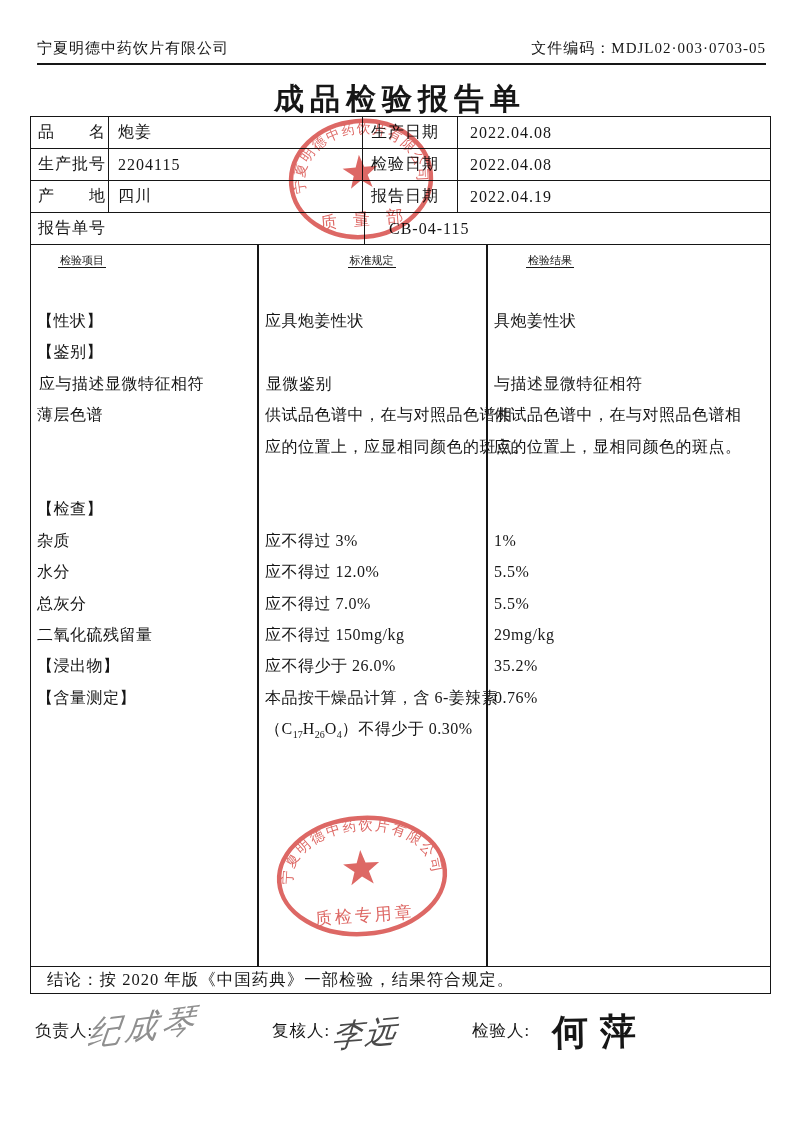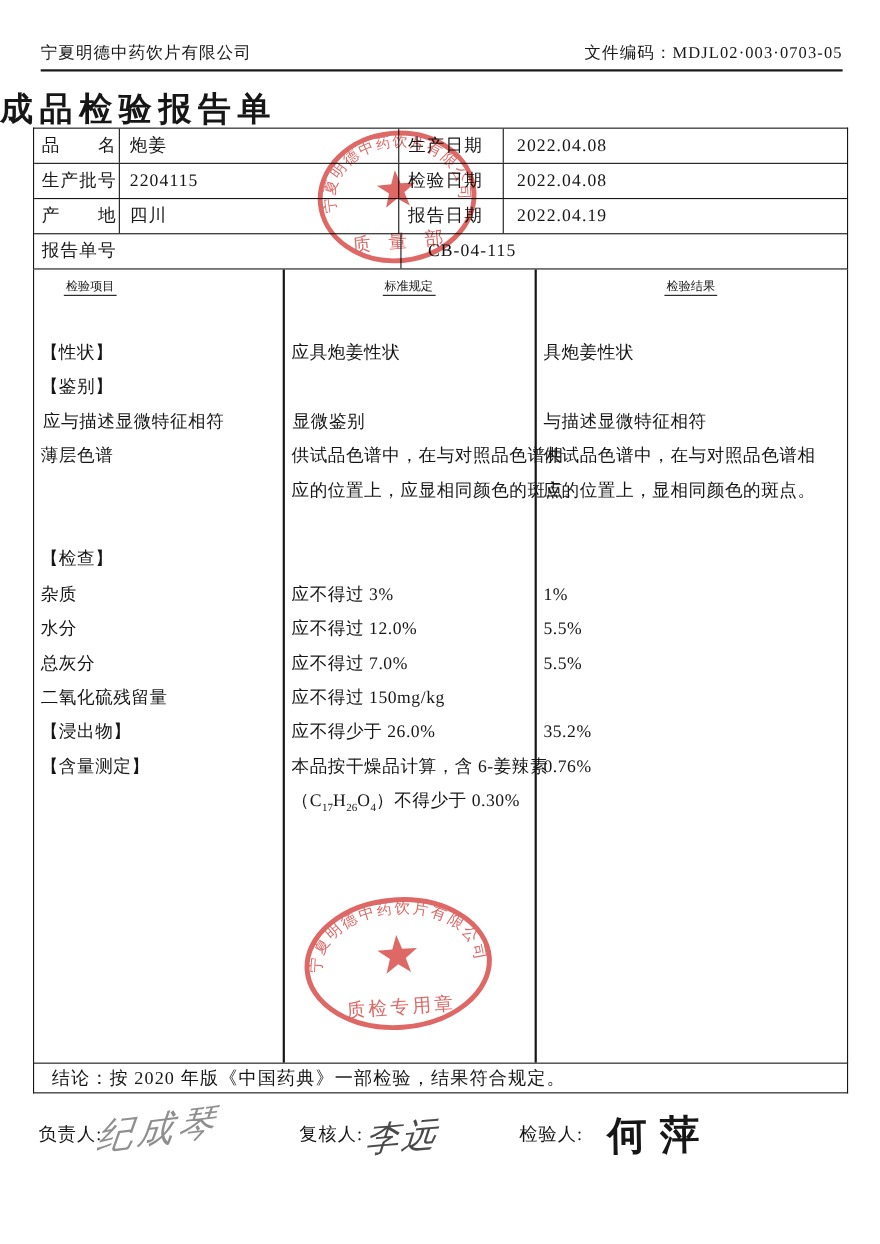--- a/index.html
+++ b/index.html
@@ -4,21 +4,21 @@
 <style>
   html,body{margin:0;padding:0;background:#ffffff;}
   .page{position:relative;width:800px;height:1131px;background:#fff;overflow:hidden;
         font-family:"Liberation Serif","DejaVu Serif",serif;color:#161616;}
 
   
   .doc-header{position:absolute;left:37px;top:39px;width:729px;display:flex;
               justify-content:space-between;align-items:flex-end;
               border-bottom:2px solid #161616;padding-bottom:5px;
               font-size:15px;letter-spacing:1px;}
-  .doc-title{position:absolute;left:0;top:79px;width:800px;text-align:left;
+  .doc-title{position:absolute;left:0;top:79px;width:800px;text-align:center;
              font-size:30px;font-weight:bold;letter-spacing:6px;}
 
   
   .sheet{position:absolute;left:30px;top:116px;width:741px;box-sizing:border-box;}
 
   .info-table{border:1.6px solid #161616;border-bottom:none;box-sizing:border-box;}
   .info-row{display:flex;height:32px;border-bottom:1.6px solid #161616;box-sizing:border-box;}
   .cell{box-sizing:border-box;display:flex;align-items:center;font-size:16px;letter-spacing:1px;}
   .c-l1{width:78px;border-right:1.6px solid #161616;padding-left:7px;}
   .c-v1{width:254px;border-right:1.6px solid #161616;padding-left:9px;}
@@ -28,21 +28,21 @@
   .c-rv{flex:1;border-left:1.6px solid #161616;padding-left:24px;}
 
   
   .insp-table{position:relative;height:722px;border:1.6px solid #161616;border-top:none;
               box-sizing:border-box;}
   .vline{position:absolute;top:0;bottom:0;width:1.6px;background:#161616;}
   .v1{left:226px;} .v2{left:455px;}
   .insp-header{display:flex;height:60px;padding-top:8px;box-sizing:border-box;font-size:11px;}
   .h-item{width:226px;box-sizing:border-box;padding-left:27px;}
   .h-std{width:229px;text-align:center;}
-  .h-res{flex:1;text-align:center;}
+  .h-res{flex:1;margin-left:40px;}
   .uline{border-bottom:1px solid #161616;padding:0 2px 1px 2px;}
   .t-row{display:flex;}
   .t-cell{box-sizing:border-box;}
   .t-item{width:226px;padding-left:6px;}
   .t-std{width:229px;padding-left:8px;}
   .t-res{flex:1;padding-left:8px;}
   .t-line{height:31.4px;line-height:31.4px;font-size:16px;letter-spacing:0.5px;white-space:nowrap;}
   .t-line sub{font-size:10px;letter-spacing:0;}
 
   
@@ -213,20 +213,23 @@
             <div class="t-cell t-res">
               <div class="t-line">5.5%</div>
             </div>
           </div>
           <div class="t-row">
             <div class="t-cell t-item">
               <div class="t-line">二氧化硫残留量</div>
             </div>
             <div class="t-cell t-std">
               <div class="t-line">应不得过 150mg/kg</div>
+            </div>
+            <div class="t-cell t-res">
+              <div class="t-line">29mg/kg</div>
             </div>
           </div>
           <div class="t-row">
             <div class="t-cell t-item">
               <div class="t-line">【浸出物】</div>
             </div>
             <div class="t-cell t-std">
               <div class="t-line">应不得少于 26.0%</div>
             </div>
             <div class="t-cell t-res">

